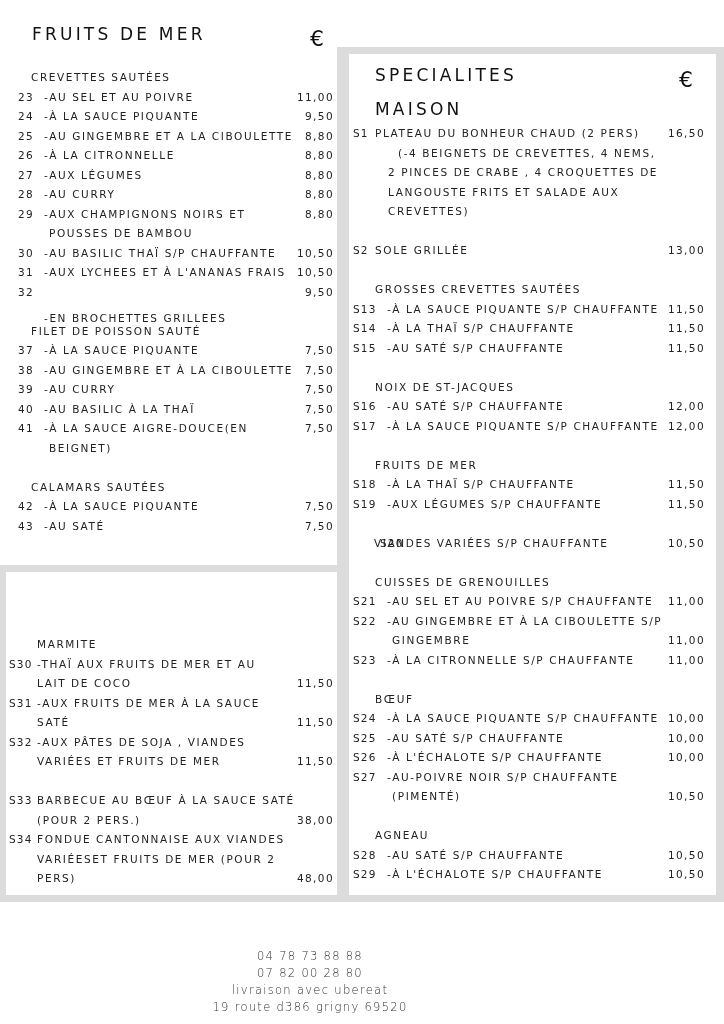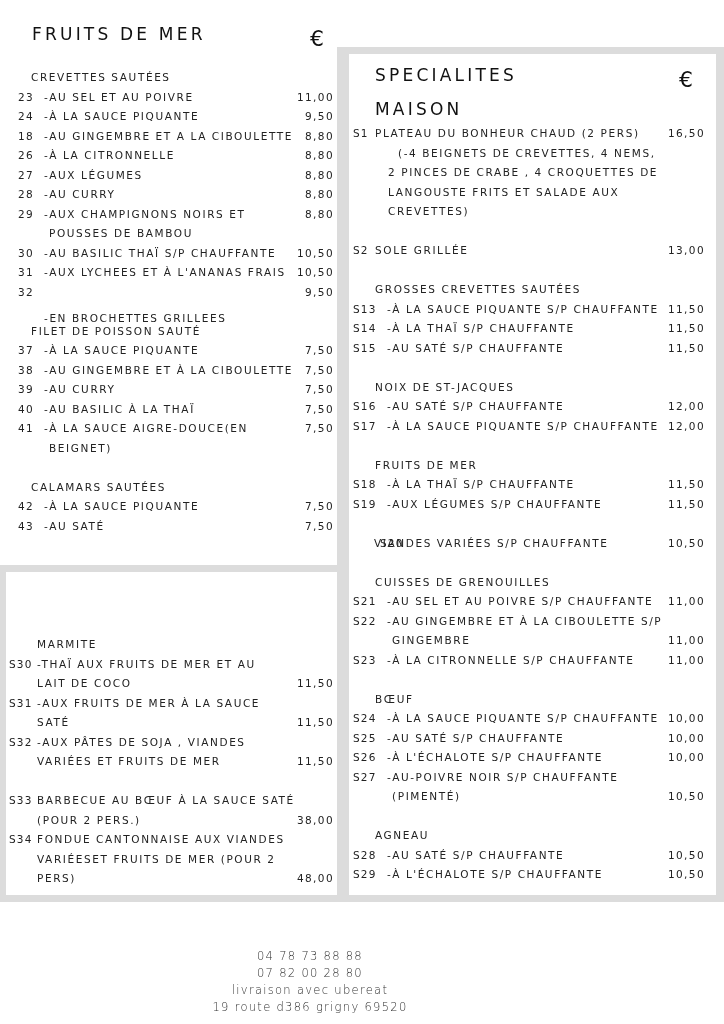--- a/index.html
+++ b/index.html
@@ -34,21 +34,21 @@
 <div class="euro" style="left:310px; top:26px;">€</div>
 
 <div id="left-top-items">
     <div class="cat" style="left:31px; top:71px;">CREVETTES SAUTÉES</div>
     <div class="num" style="left:18px; top:90.5px;">23</div>
     <div class="row" style="left:44px; top:90.5px;">-AU SEL ET AU POIVRE</div>
     <div class="price" style="right:390px; top:90.5px;">11,00</div>
     <div class="num" style="left:18px; top:110px;">24</div>
     <div class="row" style="left:44px; top:110px;">-À LA SAUCE PIQUANTE</div>
     <div class="price" style="right:390px; top:110px;">9,50</div>
-    <div class="num" style="left:18px; top:129.5px;">18</div>
+    <div class="num" style="left:18px; top:129.5px;">25</div>
     <div class="row" style="left:44px; top:129.5px;">-AU GINGEMBRE ET A LA CIBOULETTE</div>
     <div class="price" style="right:390px; top:129.5px;">8,80</div>
     <div class="num" style="left:18px; top:149px;">26</div>
     <div class="row" style="left:44px; top:149px;">-À LA CITRONNELLE</div>
     <div class="price" style="right:390px; top:149px;">8,80</div>
     <div class="num" style="left:18px; top:168.5px;">27</div>
     <div class="row" style="left:44px; top:168.5px;">-AUX LÉGUMES</div>
     <div class="price" style="right:390px; top:168.5px;">8,80</div>
     <div class="num" style="left:18px; top:188px;">28</div>
     <div class="row" style="left:44px; top:188px;">-AU CURRY</div>

